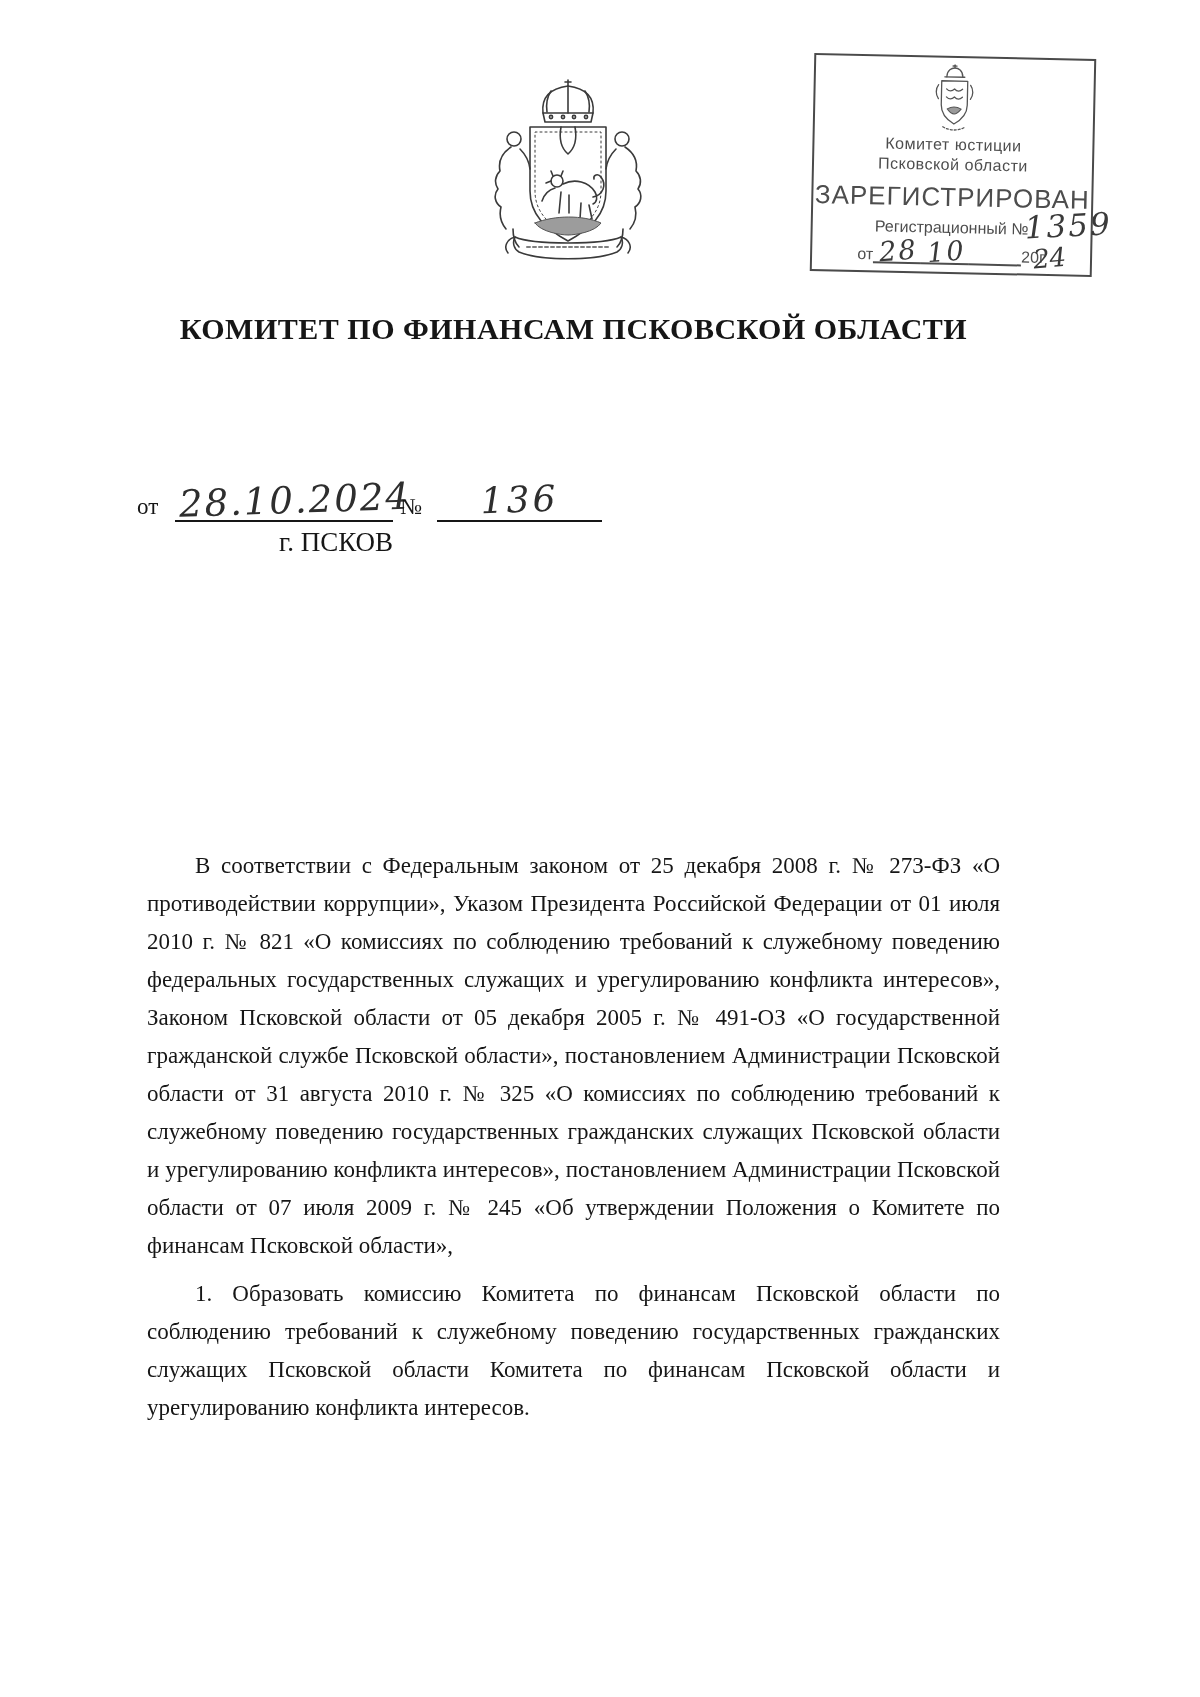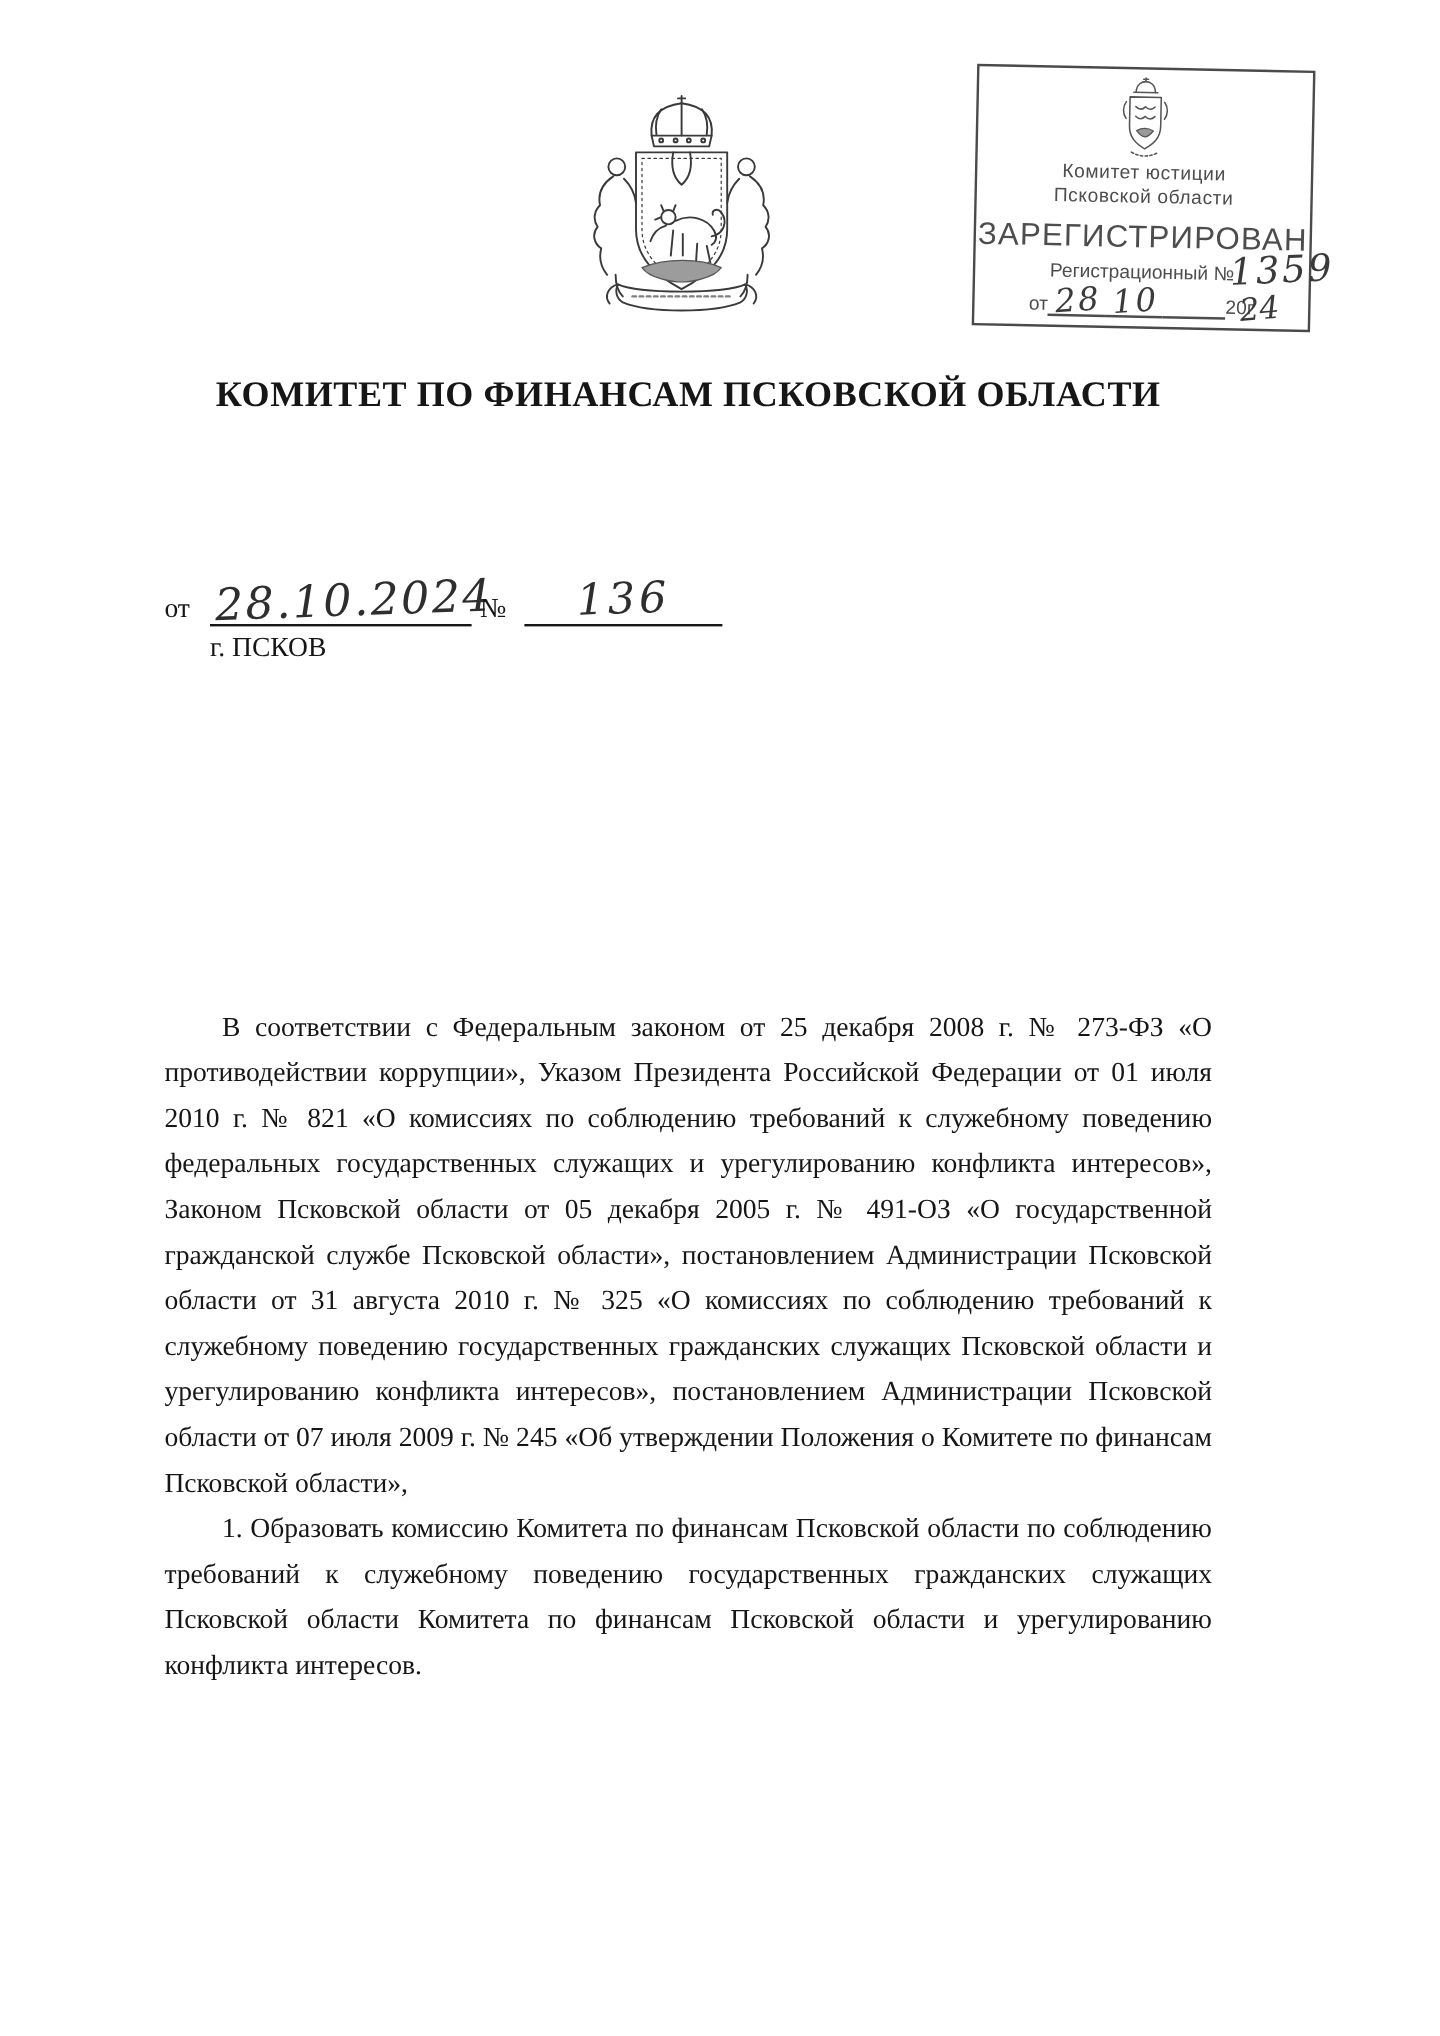--- a/index.html
+++ b/index.html
@@ -79,32 +79,32 @@
     transform:rotate(-2deg);
   }
   .hw-num{
     position:absolute;left:300px;bottom:2px;width:165px;text-align:center;
     font-family:"DejaVu Serif",serif;font-style:italic;
     font-size:36px;color:#2e2e2e;letter-spacing:3px;
     transform:rotate(-2deg);
   }
   .city{
     position:absolute;left:175px;top:527px;width:218px;
-    text-align:left;font-size:23px;
+    text-align:right;font-size:27px;
   }
   
   .subject{
     position:absolute;left:137px;top:607px;width:873px;
     font-size:23px;line-height:38px;text-align:justify;
   }
   .doc-body{
     position:absolute;left:137px;top:837px;width:873px;
     font-size:23px;line-height:38px;
   }
-  .doc-body p{margin:0;text-align:justify;}
+  .doc-body p{margin:10px;text-align:justify;}
   .indent{text-indent:48px;}
   .directive{text-align:left;}
 </style>
 </head>
 <body>
 
 <div class="page">
 
   <svg class="emblem-main" viewBox="0 0 182 186">
     <g stroke="#3a3a3a" fill="none" stroke-width="1.6" stroke-linecap="round" stroke-linejoin="round">

